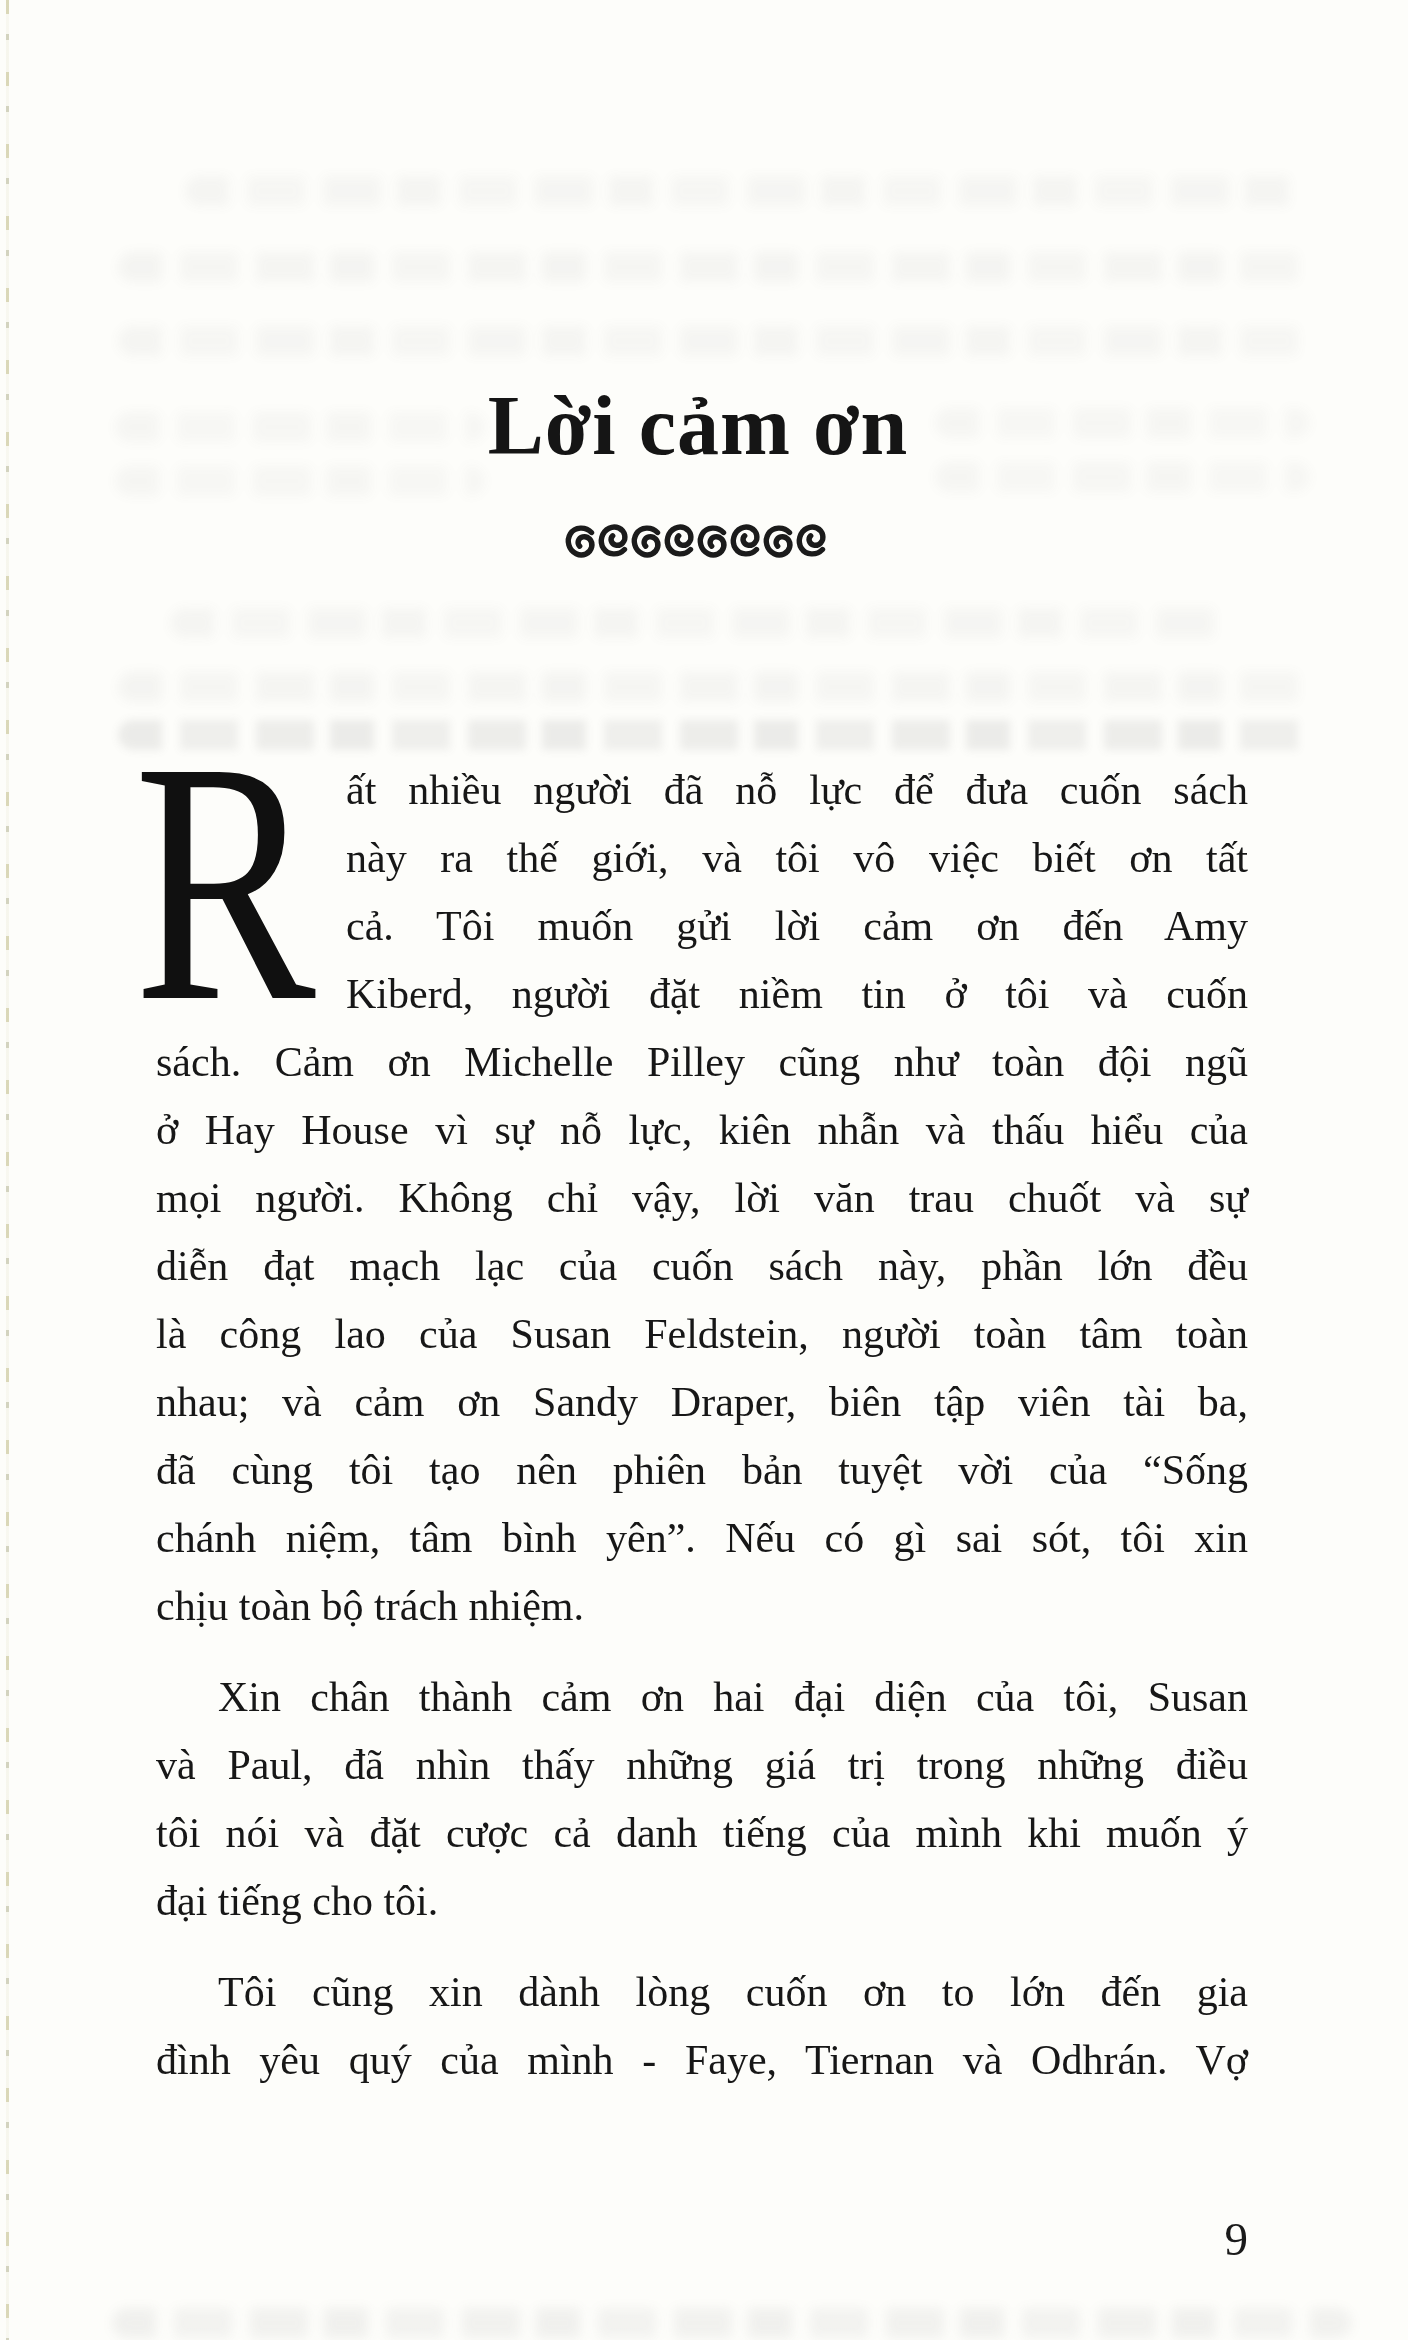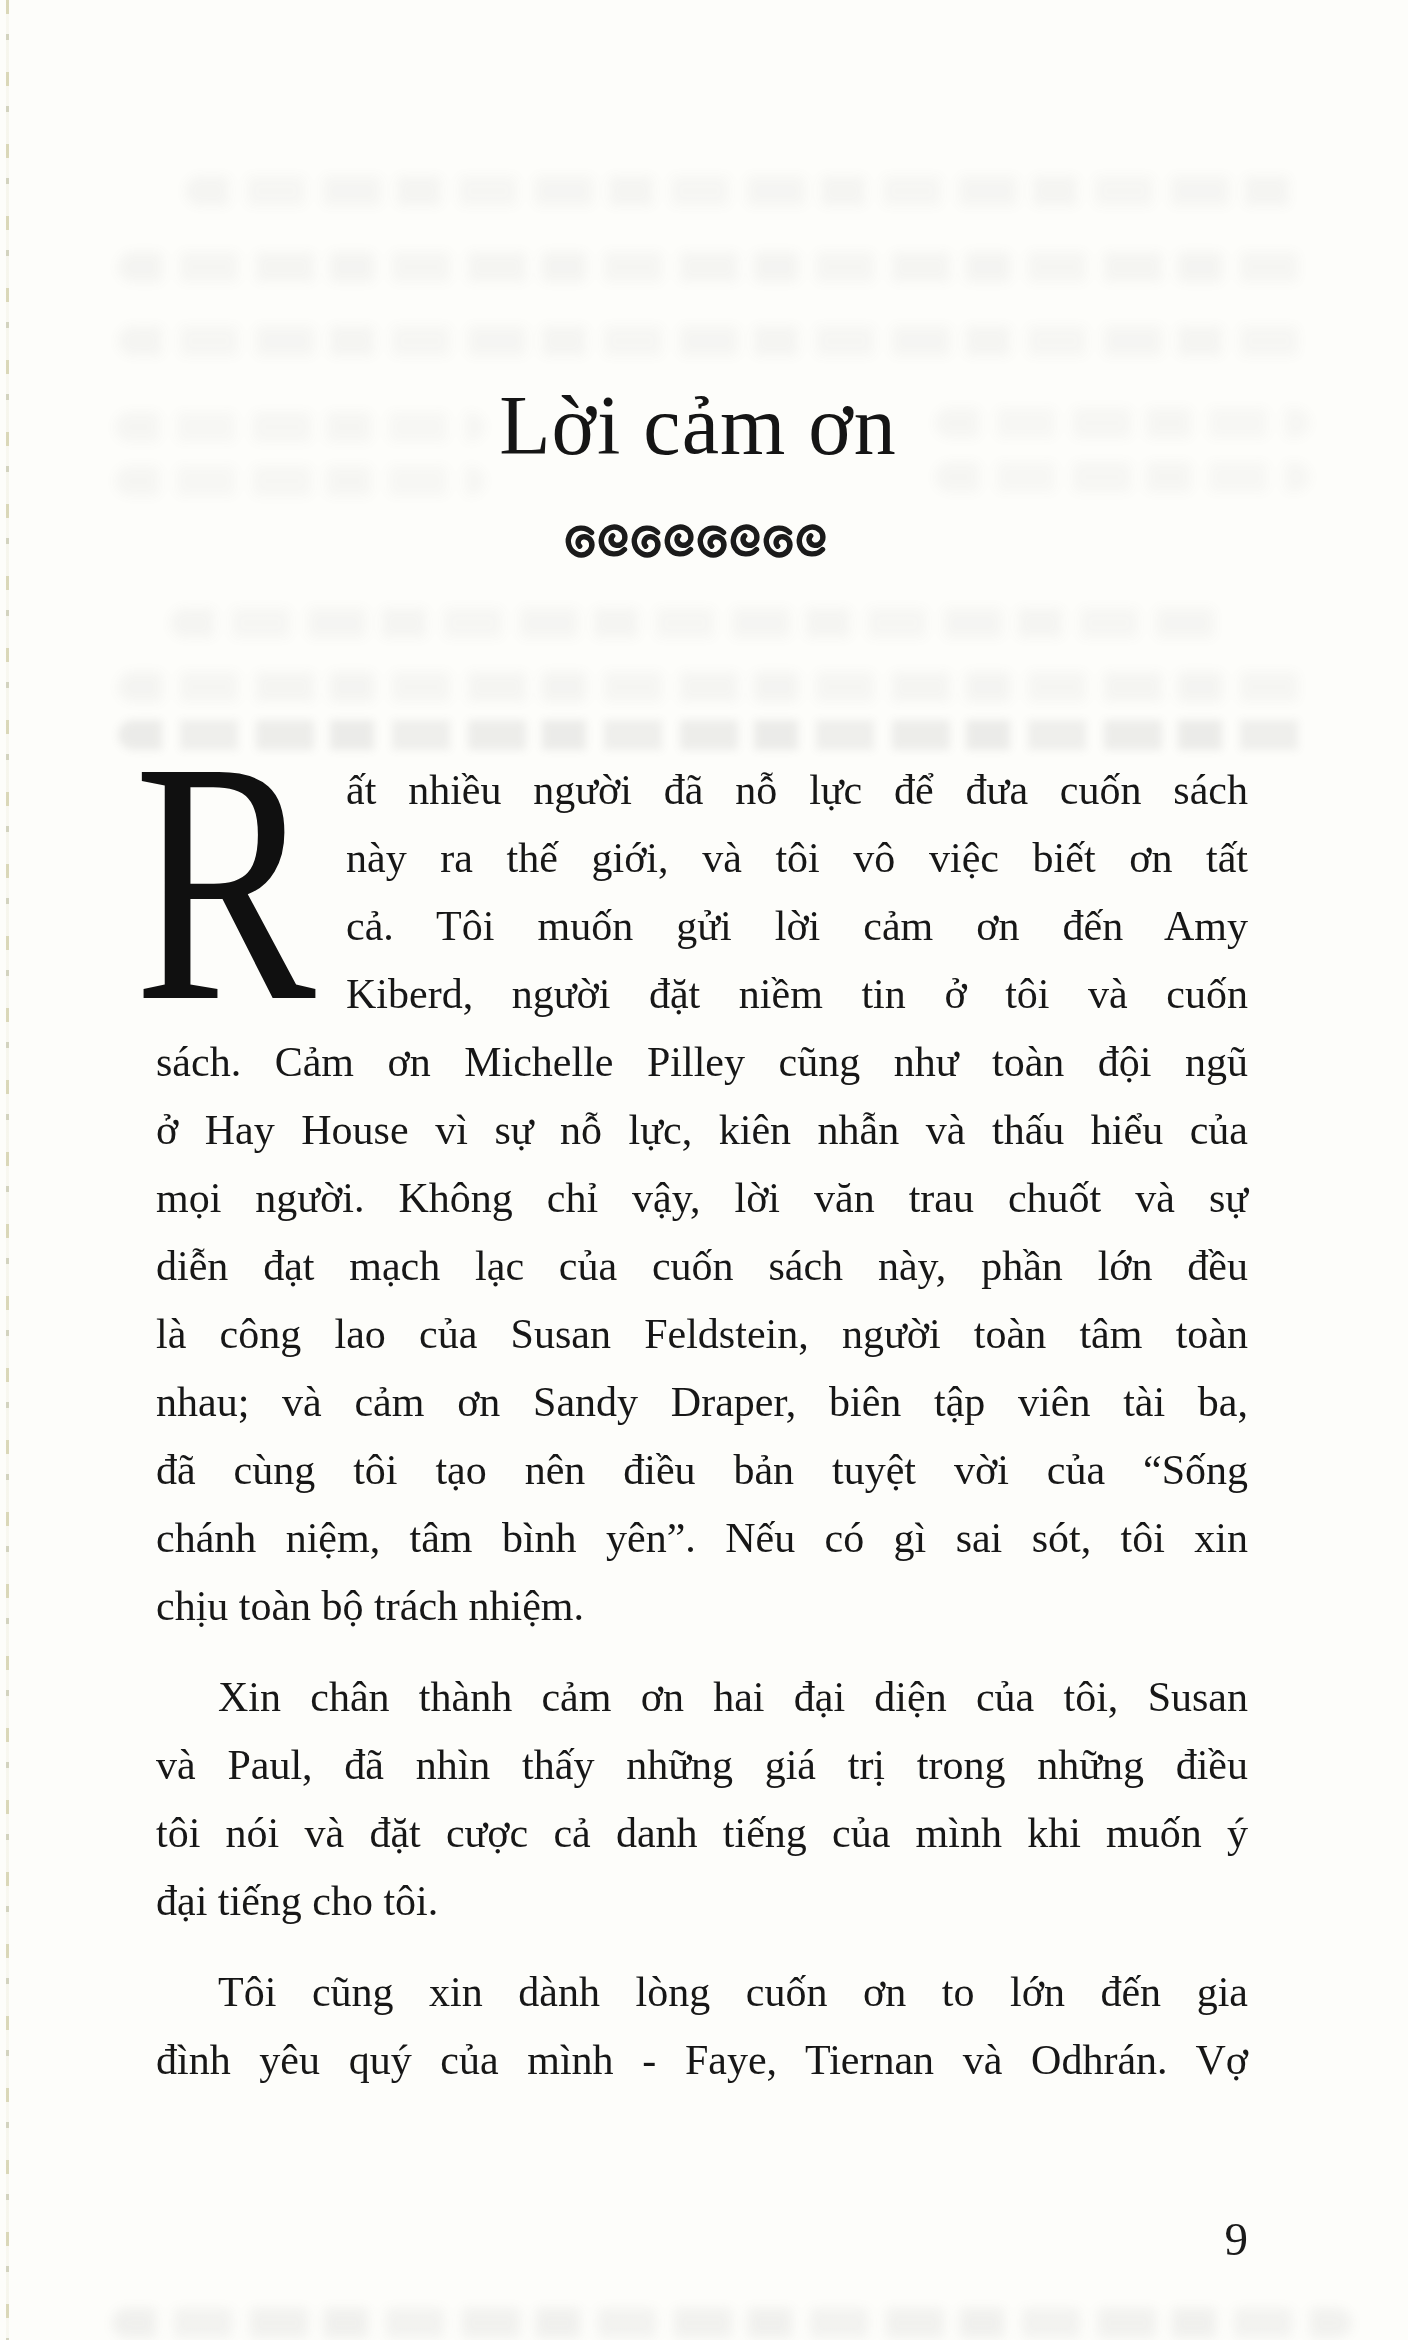--- a/index.html
+++ b/index.html
@@ -21,21 +21,21 @@
   .smudge{
     position:absolute;height:30px;border-radius:15px;pointer-events:none;
     background:repeating-linear-gradient(90deg,
       rgba(110,110,110,.55) 0 44px, rgba(110,110,110,0) 44px 62px,
       rgba(110,110,110,.45) 62px 120px, rgba(110,110,110,0) 120px 138px,
       rgba(110,110,110,.5) 138px 196px, rgba(110,110,110,0) 196px 212px);
     filter:blur(6px);
   }
   .title{
     position:absolute;left:0;top:384px;width:1396px;margin:0;
-    text-align:center;font-size:84px;line-height:1;font-weight:normal;
+    text-align:center;font-size:84px;line-height:1;font-weight:bold;
     letter-spacing:1px;color:#151515;
   }
   .ornament{
     position:absolute;left:0;top:518px;width:1396px;text-align:center;
   }
   .ornament svg{display:inline-block;}
   .content{
     position:absolute;left:140px;top:756px;width:1108px;
     font-size:42px;line-height:68px;
   }
@@ -105,21 +105,21 @@
         <div class="line">ất nhiều người đã nỗ lực để đưa cuốn sách</div>
         <div class="line">này ra thế giới, và tôi vô việc biết ơn tất</div>
         <div class="line">cả. Tôi muốn gửi lời cảm ơn đến Amy</div>
         <div class="line">Kiberd, người đặt niềm tin ở tôi và cuốn</div>
         <div class="line">sách. Cảm ơn Michelle Pilley cũng như toàn đội ngũ</div>
         <div class="line">ở Hay House vì sự nỗ lực, kiên nhẫn và thấu hiểu của</div>
         <div class="line">mọi người. Không chỉ vậy, lời văn trau chuốt và sự</div>
         <div class="line">diễn đạt mạch lạc của cuốn sách này, phần lớn đều</div>
         <div class="line">là công lao của Susan Feldstein, người toàn tâm toàn</div>
         <div class="line">nhau; và cảm ơn Sandy Draper, biên tập viên tài ba,</div>
-        <div class="line">đã cùng tôi tạo nên điều bản tuyệt vời của “Sống</div>
+        <div class="line">đã cùng tôi tạo nên phiên bản tuyệt vời của “Sống</div>
         <div class="line">chánh niệm, tâm bình yên”. Nếu có gì sai sót, tôi xin</div>
         <div class="line last">chịu toàn bộ trách nhiệm.</div>
       </div>
       <div class="para indent">
         <div class="line">Xin chân thành cảm ơn hai đại diện của tôi, Susan</div>
         <div class="line">và Paul, đã nhìn thấy những giá trị trong những điều</div>
         <div class="line">tôi nói và đặt cược cả danh tiếng của mình khi muốn ý</div>
         <div class="line last">đại tiếng cho tôi.</div>
       </div>
       <div class="para indent">

